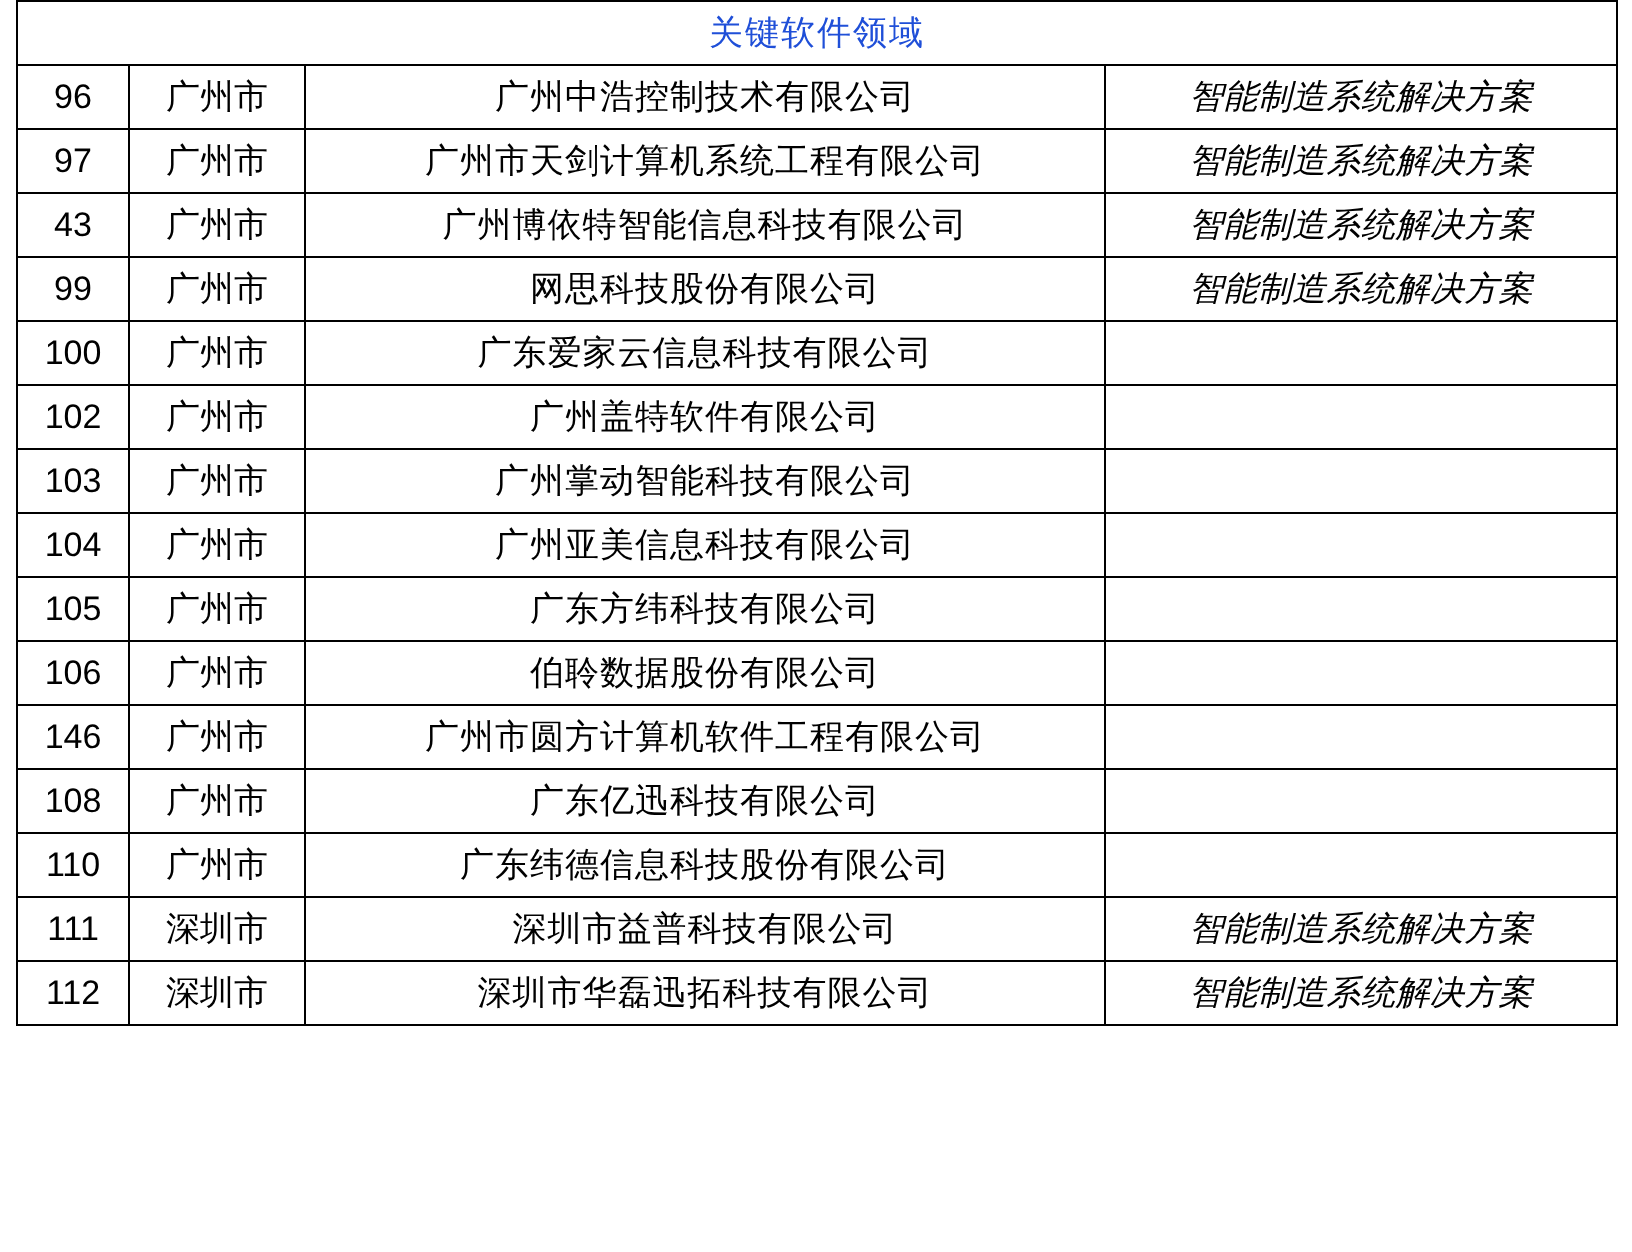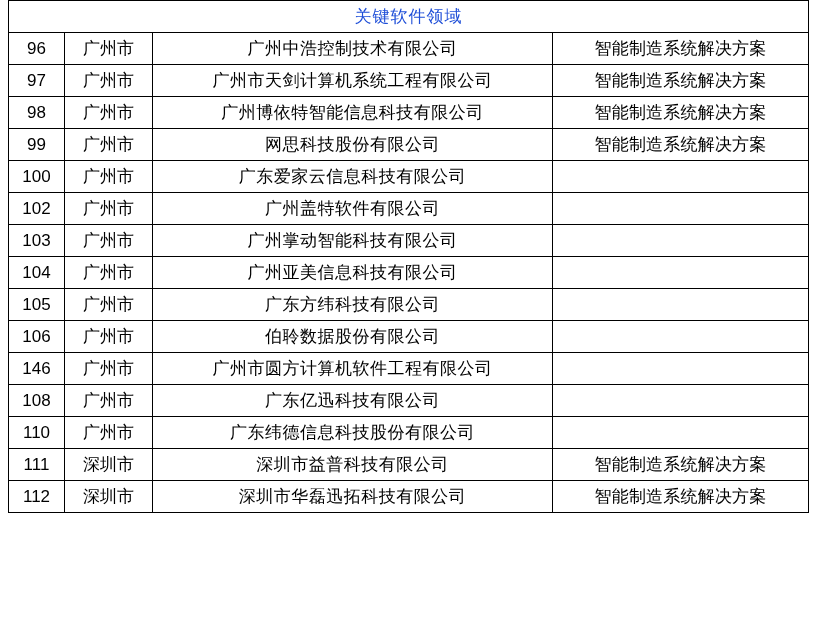--- a/index.html
+++ b/index.html
@@ -48,21 +48,21 @@
     letter-spacing: 1px;
   }
   .col-idx  { width: 56px; }
   .col-city { width: 88px; }
   .col-name { width: 400px; }
   .col-field{ width: 256px; }
 
   td.idx { font-size: 17px; }
   td.city { font-size: 17px; }
   td.name { font-size: 18px; letter-spacing: 0.5px; font-family: Liberation Serif, serif; }
-  td.field { font-size: 17px; letter-spacing: 0.2px; }
+  td.field { font-size: 17px; letter-spacing: 0.2px; font-style: italic; }
 
   
   tr.highlight td {
     position: relative;
   }
 </style>
 </head>
 <body>
 
 <div class="sheet">
@@ -85,21 +85,21 @@
           <td class="name">广州中浩控制技术有限公司</td>
           <td class="field">智能制造系统解决方案</td>
         </tr>
         <tr>
           <td class="idx">97</td>
           <td class="city">广州市</td>
           <td class="name">广州市天剑计算机系统工程有限公司</td>
           <td class="field">智能制造系统解决方案</td>
         </tr>
         <tr>
-          <td class="idx">98</td>
+          <td class="idx">43</td>
           <td class="city">广州市</td>
           <td class="name">广州博依特智能信息科技有限公司</td>
           <td class="field">智能制造系统解决方案</td>
         </tr>
         <tr class="highlight">
           <td class="idx">99</td>
           <td class="city">广州市</td>
           <td class="name">网思科技股份有限公司</td>
           <td class="field">智能制造系统解决方案</td>
         </tr>

